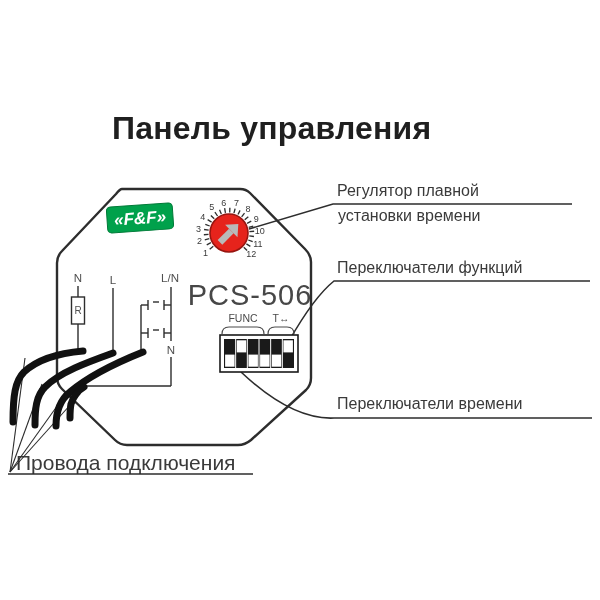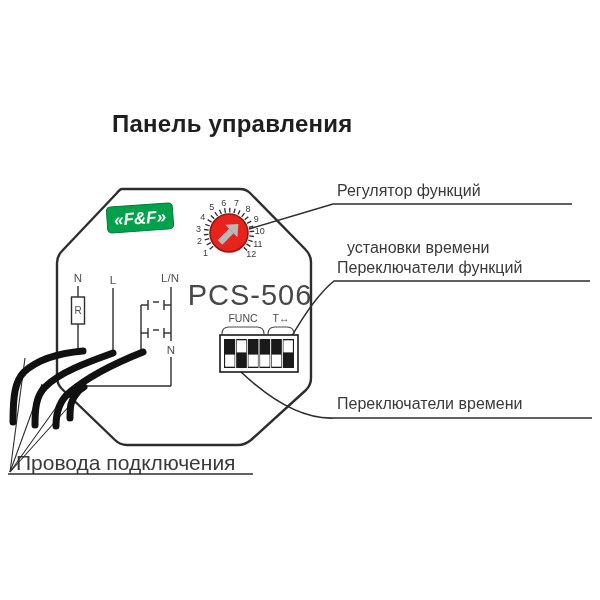--- a/index.html
+++ b/index.html
@@ -2,37 +2,37 @@
 <html><head>
 <meta charset="utf-8">
 <style>
   html,body{margin:0;padding:0;}
   body{
     width:600px;height:600px;position:relative;background:#ffffff;
     font-family:"Liberation Sans", sans-serif;overflow:hidden;
   }
   .page-title{
     position:absolute;left:112px;top:110px;
-    font-size:24px;font-weight:700;color:#1f1f1f;letter-spacing:.2px;
+    font-size:32px;font-weight:700;color:#1f1f1f;letter-spacing:.2px;
     white-space:nowrap;
   }
   .lbl{
     position:absolute;color:#3a3a3a;font-size:16px;white-space:nowrap;
   }
   .lbl-big{font-size:21px;}
   svg{position:absolute;left:0;top:0;}
   svg text{font-family:"Liberation Sans", sans-serif;}
 </style>
 </head>
 <body>
 
 <div class="page-title">Панель управления</div>
 
-<div class="lbl" style="left:337px;top:182px;">Регулятор функций</div>
-<div class="lbl" style="left:347px;top:207px;margin-top:32px;">установки времени</div>
+<div class="lbl" style="left:337px;top:182px;">Регулятор плавной</div>
+<div class="lbl" style="left:338px;top:207px;">установки времени</div>
 <div class="lbl" style="left:337px;top:259px;">Переключатели функций</div>
 <div class="lbl" style="left:337px;top:395px;">Переключатели времени</div>
 <div class="lbl lbl-big" style="left:16px;top:451px;">Провода подключения</div>
 
 <svg width="600" height="600" viewBox="0 0 600 600">
 
   <path d="M 122,189 H 240 Q 246,189 250,193 L 305,249 Q 311,255 311,262 V 378
            Q 311,385 306,390 L 251,440 Q 245,445 238,445 H 127 Q 120,445 115,440
            L 62,389 Q 57,384 57,377 V 263 Q 57,256 62,251 L 116,194 Q 120,189 122,189 Z" fill="#ffffff" stroke="#2d2d2d" stroke-width="2.4" stroke-linejoin="round"></path>
 

